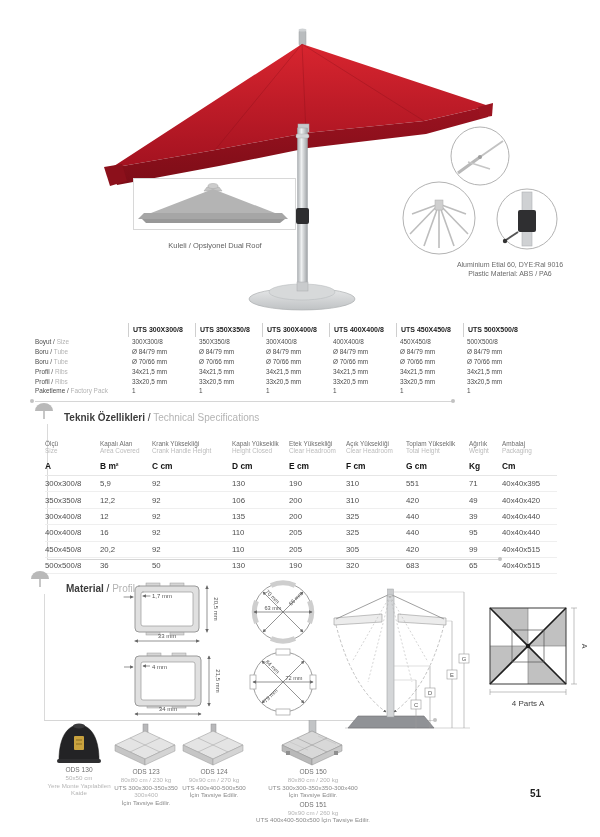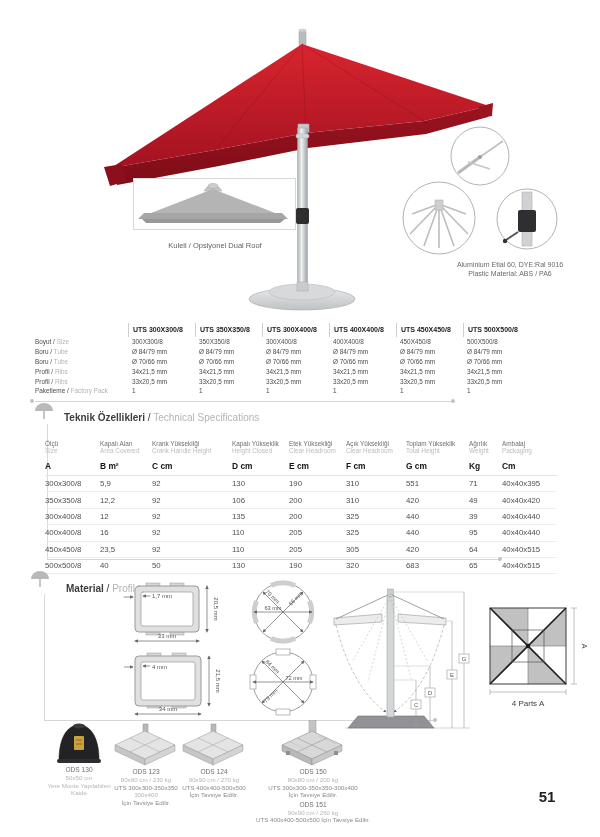--- a/index.html
+++ b/index.html
@@ -45,22 +45,22 @@
   .sval{font-size:7.8px;color:#4f4f4f;padding:3.2px 0;border-bottom:1px solid #efefef;
         white-space:nowrap;}
 
   
   .base-col{position:absolute;top:720px;text-align:center;}
   .b-img{display:block;margin:0 auto;}
   .b-name{font-size:6.6px;color:#6f6f6f;line-height:8px;margin-top:2px;}
   .b-line{font-size:6.2px;color:#b5b5b5;line-height:7.6px;}
   .b-line.hl{color:#8a8a8a;}
 
-  .page-number{position:absolute;left:530px;top:788px;width:34px;text-align:center;
-               font-size:15px;font-weight:bold;color:#1f1f1f;}
+  .page-number{position:absolute;left:530px;top:788px;width:34px;text-align:left;
+               font-size:10px;font-weight:bold;color:#1f1f1f;}
 
   svg text{font-family:"Liberation Sans",sans-serif;}
 </style>
 </head>
 <body>
 
 <div class="page">
 
   <svg class="abs" style="left:0;top:0" width="600" height="320" viewBox="0 0 600 320">
     <defs>
@@ -296,30 +296,30 @@
       <div class="sval">400x400/8</div>
       <div class="sval">16</div>
       <div class="sval">92</div>
       <div class="sval">110</div>
       <div class="sval">205</div>
       <div class="sval">325</div>
       <div class="sval">440</div>
       <div class="sval">95</div>
       <div class="sval">40x40x440</div>
       <div class="sval">450x450/8</div>
-      <div class="sval">23,5</div>
+      <div class="sval">20,2</div>
       <div class="sval">92</div>
       <div class="sval">110</div>
       <div class="sval">205</div>
       <div class="sval">305</div>
       <div class="sval">420</div>
-      <div class="sval">64</div>
+      <div class="sval">99</div>
       <div class="sval">40x40x515</div>
       <div class="sval">500x500/8</div>
-      <div class="sval">40</div>
+      <div class="sval">36</div>
       <div class="sval">50</div>
       <div class="sval">130</div>
       <div class="sval">190</div>
       <div class="sval">320</div>
       <div class="sval">683</div>
       <div class="sval">65</div>
       <div class="sval">40x40x515</div>
     </div>
   <div class="rule" style="left:47px;top:559px;width:453px;"></div>
   <div class="dot" style="left:498px;top:557px;"></div>

